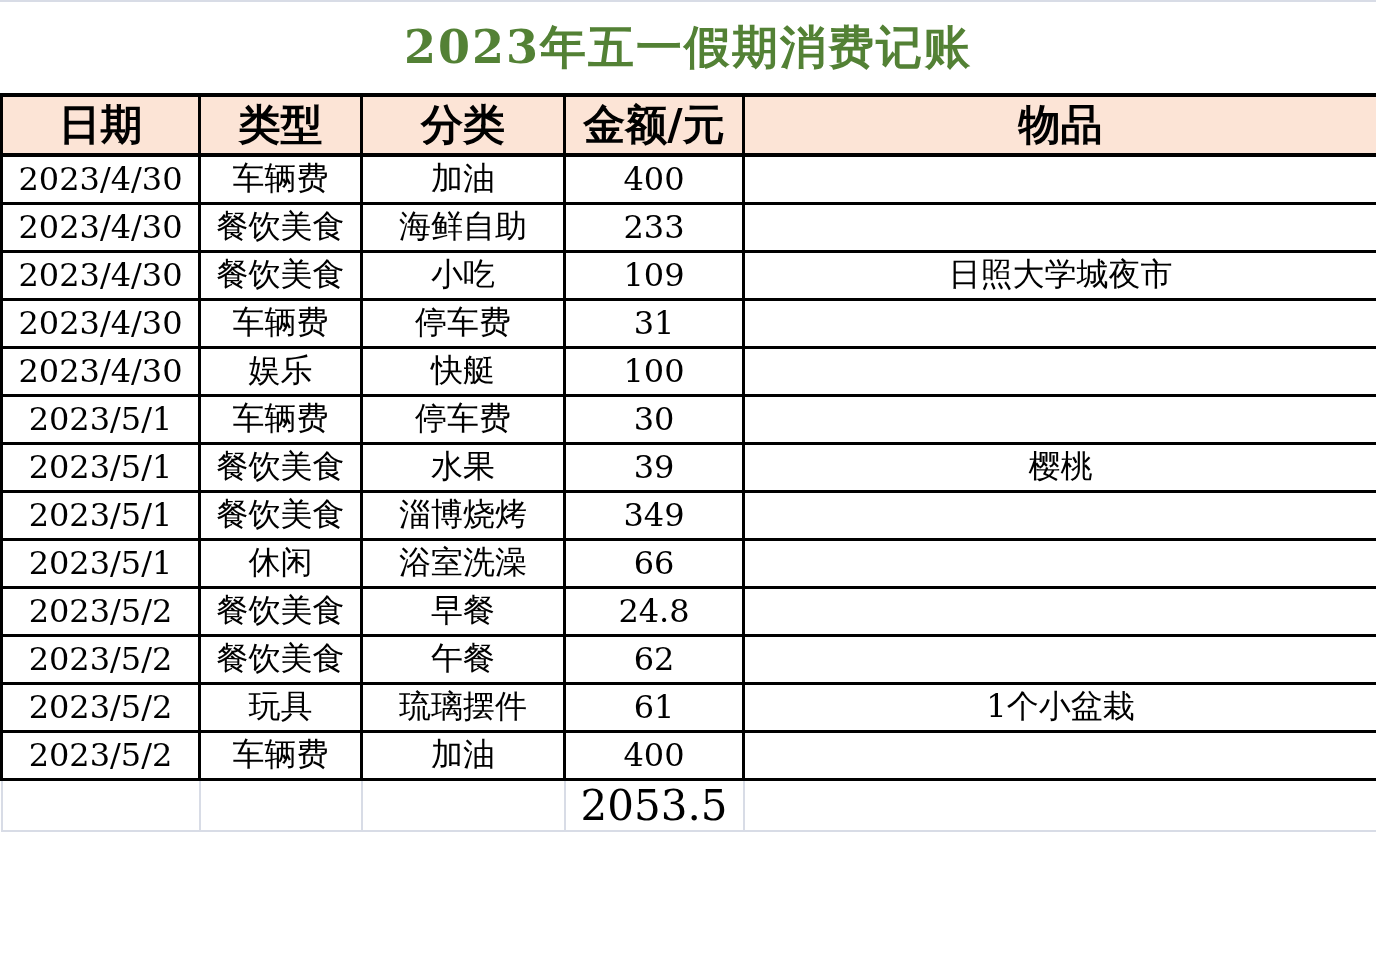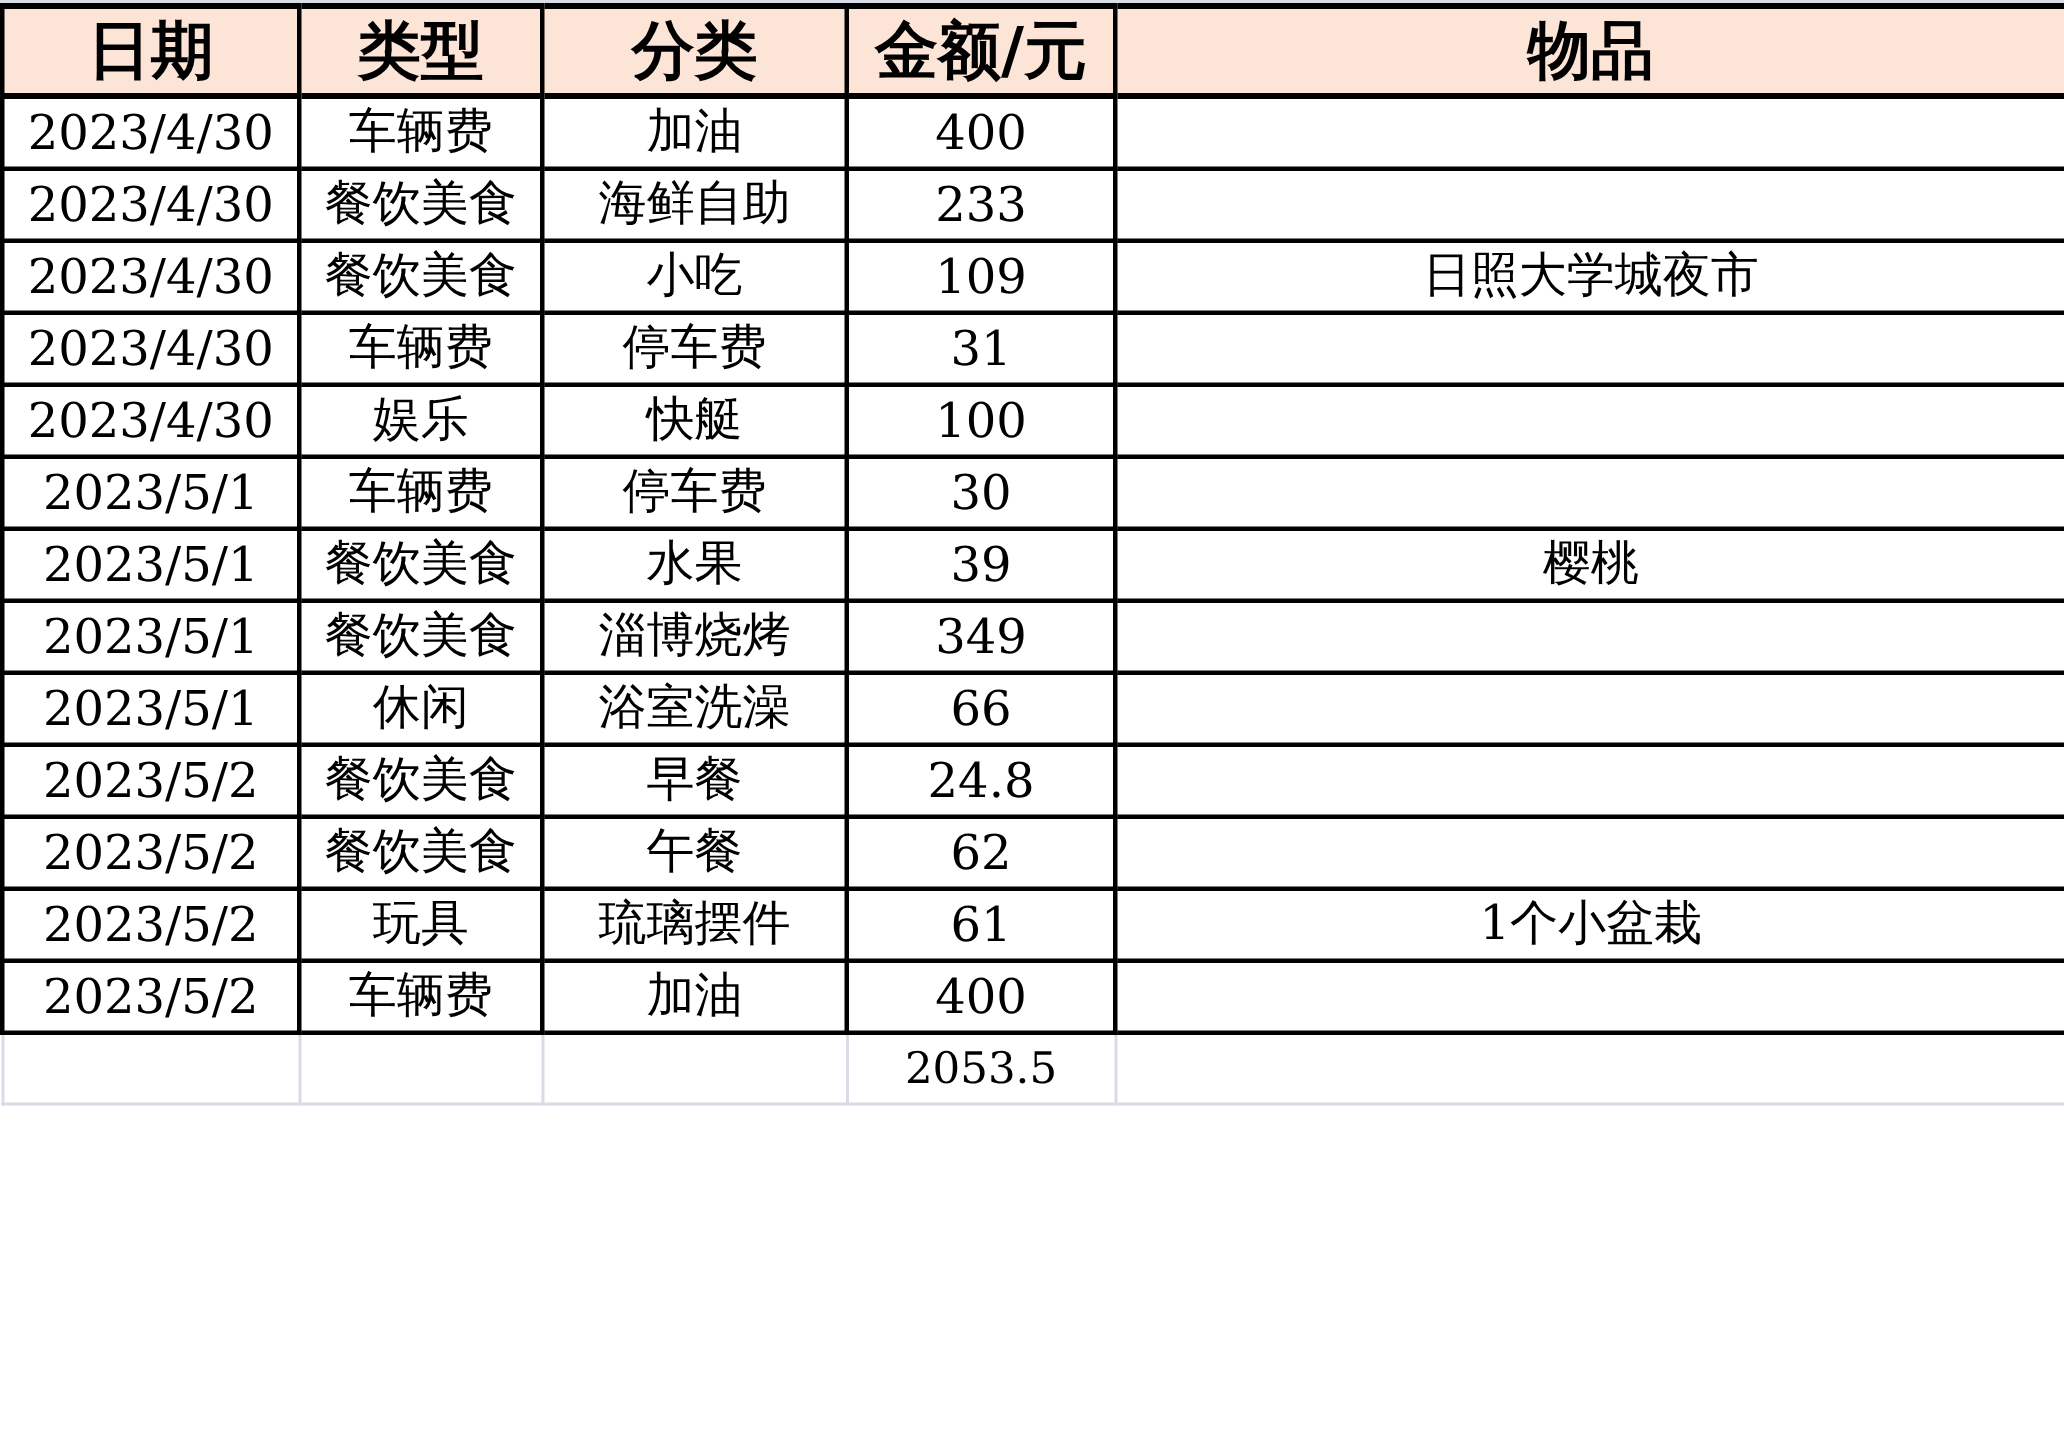--- a/index.html
+++ b/index.html
@@ -60,27 +60,30 @@
     height:48px;
     text-align:center;vertical-align:middle;
     white-space:nowrap;
     overflow:hidden;
   }
   tr.data-row td{
     border:3px solid var(--grid-black);
   }
   tr.summary-row td{
     border:2px solid var(--grid-light);
-    font-size:29px;
+    font-size:42px;
   }
 </style>
 </head>
 <body>
 
 <div class="sheet">
+  <div class="title-bar">
+    <h1>2023年五一假期消费记账</h1>
+  </div>
 
   <table class="ledger">
     <colgroup>
       <col class="c-date">
         <col class="c-type">
         <col class="c-category">
         <col class="c-amount">
         <col class="c-item">
     </colgroup>
     <thead>

